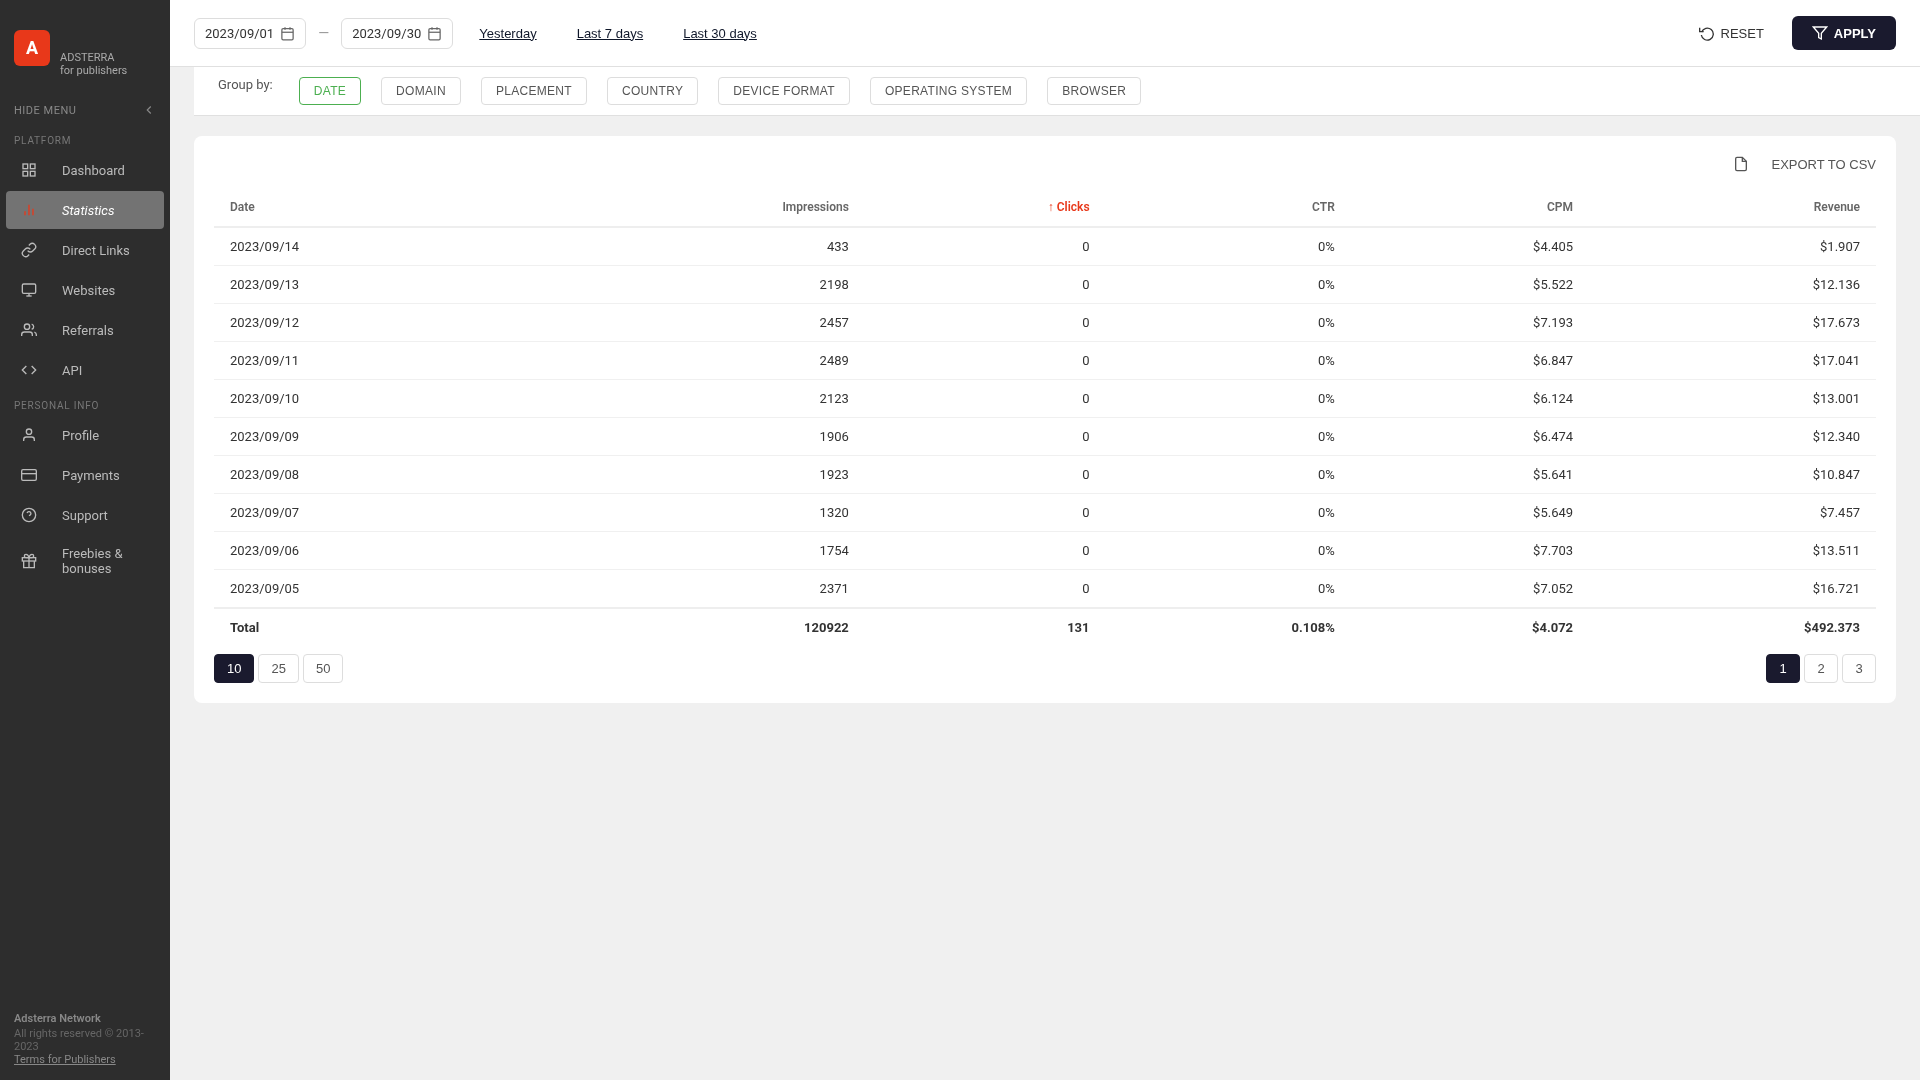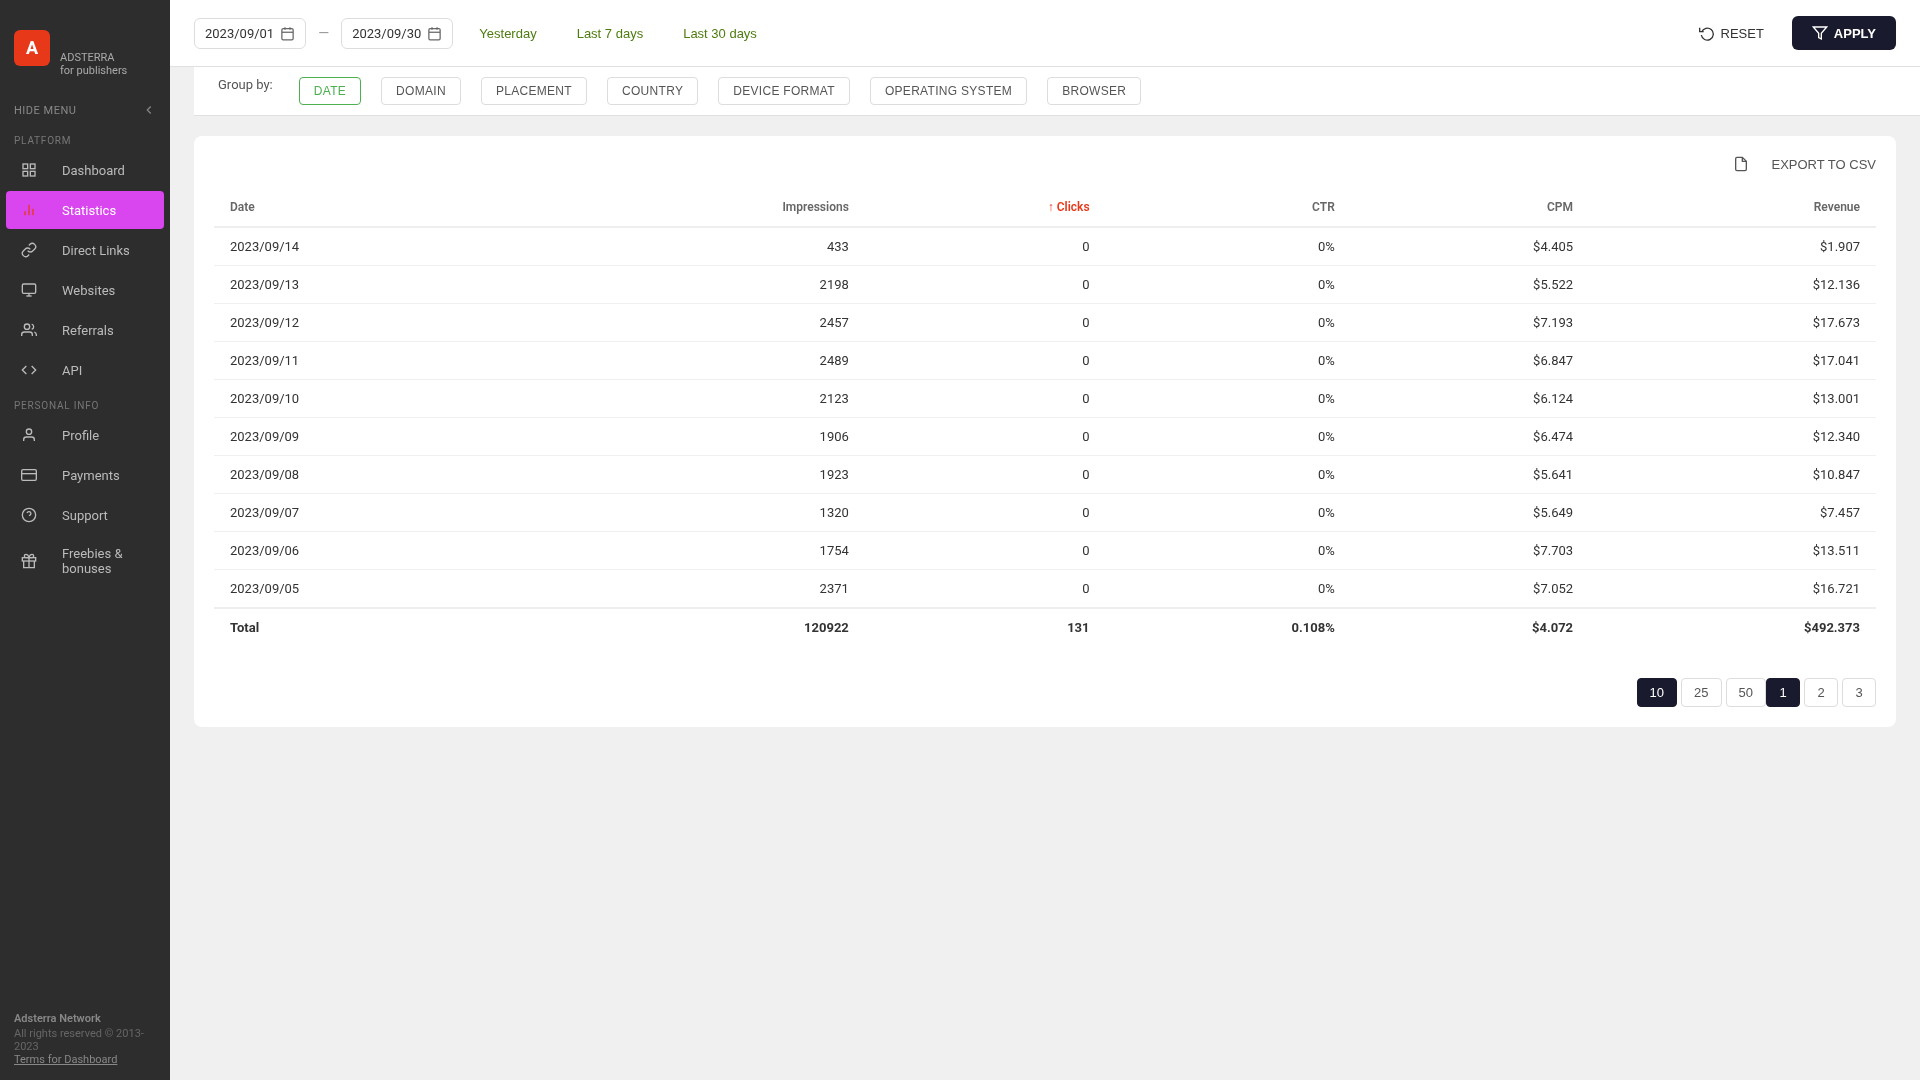--- a/index.html
+++ b/index.html
@@ -7,35 +7,35 @@
 
     
     .sidebar { width: 170px; background: #2d2d2d; color: #ccc; display: flex; flex-direction: column; height: 100vh; flex-shrink: 0; }
     .sidebar-logo { display: flex; align-items: center; gap: 10px; padding: 18px 14px; }
     .logo-icon { width: 36px; height: 36px; background: #e8381a; border-radius: 6px; display: flex; align-items: center; justify-content: center; color: white; font-weight: bold; font-size: 18px; flex-shrink: 0; }
     .logo-text { color: white; font-size: 13px; font-weight: 600; line-height: 1.2; margin-top: 33px; }
     .logo-text span { color: #aaa; font-weight: 400; font-size: 11px; display: block; }
     .sidebar-hide { display: flex; align-items: center; justify-content: space-between; padding: 8px 14px; color: #888; font-size: 11px; text-transform: uppercase; letter-spacing: 0.5px; cursor: pointer; }
     .sidebar-section-label { padding: 10px 14px 4px; font-size: 10px; text-transform: uppercase; color: #777; letter-spacing: 0.8px; }
     .sidebar-item { display: flex; align-items: center; gap: 24px; padding: 10px 14px; cursor: pointer; color: #bbb; font-size: 13px; border-radius: 4px; margin: 1px 6px; }
-    .sidebar-item.active { background: #d946ef; color: white; }
+    .sidebar-item.active { background: #737373; color: white; font-style: italic; }
     .sidebar-item.active .sidebar-icon { color: #e8381a; }
     .sidebar-icon { width: 18px; height: 18px; flex-shrink: 0; display: flex; align-items: center; justify-content: center; }
     .sidebar-footer { margin-top: auto; padding: 14px; font-size: 11px; color: #666; }
     .sidebar-footer a { color: #888; text-decoration: underline; }
     .sidebar-footer .footer-title { color: #888; font-weight: 600; margin-bottom: 2px; }
 
     
     .main { flex: 1; display: flex; flex-direction: column; overflow: hidden; background: #f0f0f0; }
 
     
     .filter-bar { background: white; padding: 16px 24px; display: flex; align-items: center; gap: 12px; border-bottom: 1px solid #e0e0e0; flex-wrap: wrap; }
     .date-input { display: flex; align-items: center; gap: 6px; border: 1px solid #ddd; border-radius: 6px; padding: 7px 10px; background: white; font-size: 13px; color: #333; }
     .date-sep { color: #999; }
-    .quick-btn { padding: 7px 14px; border: none; background: transparent; color: #4d7c0f; font-size: 13px; cursor: pointer; border-radius: 4px; }
+    .quick-btn { padding: 7px 14px; border: none; background: transparent; color: #0f172a; font-size: 13px; cursor: pointer; border-radius: 4px; text-decoration: underline; }
     .spacer { flex: 1; }
     .reset-btn { display: flex; align-items: center; gap: 6px; padding: 8px 16px; border: none; background: transparent; color: #333; font-size: 13px; cursor: pointer; font-weight: 500; }
     .apply-btn { display: flex; align-items: center; gap: 6px; padding: 9px 20px; border: none; background: #1a1a2e; color: white; font-size: 13px; font-weight: 600; border-radius: 6px; cursor: pointer; }
 
     
     .groupby-bar { background: white; padding: 10px 24px; display: flex; align-items: flex-start; gap: 20px; border-bottom: 1px solid #e0e0e0; margin-left: 24px; }
     .groupby-label { color: #555; font-size: 13px; margin-right: 6px; }
     .group-btn { padding: 6px 14px; border: 1px solid #ddd; border-radius: 4px; background: white; color: #555; font-size: 12px; font-weight: 500; cursor: pointer; text-transform: uppercase; letter-spacing: 0.3px; }
     .group-btn.active { background: white; border-color: #4caf50; color: #4caf50; }
 
@@ -48,21 +48,21 @@
     
     .data-table { width: 100%; border-collapse: collapse; font-size: 13px; }
     .data-table th { text-align: left; padding: 12px 16px; color: #666; font-weight: 600; font-size: 12px; border-bottom: 2px solid #eee; }
     .data-table th.right, .data-table td.right { text-align: right; }
     .data-table td { padding: 11px 16px; border-bottom: 1px solid #f0f0f0; color: #333; }
     .data-table tr:last-child td { border-bottom: none; }
     .data-table .total-row td { font-weight: 700; border-top: 2px solid #eee; }
     .clicks-cell { color: #e8381a; }
 
     
-    .pagination-bar { display: flex; align-items: center; justify-content: flex-end; margin-top: 32px; }
+    .pagination-bar { display: flex; align-items: center; justify-content: space-between; margin-top: 8px; }
     .page-size-btns { display: flex; gap: 4px; }
     .page-size-btn { padding: 6px 12px; border: 1px solid #ddd; background: white; border-radius: 4px; font-size: 13px; cursor: pointer; color: #555; }
     .page-size-btn.active { background: #1a1a2e; color: white; border-color: #1a1a2e; }
     .page-nav { display: flex; gap: 4px; }
     .page-btn { padding: 6px 12px; border: 1px solid #ddd; background: white; border-radius: 4px; font-size: 13px; cursor: pointer; color: #555; min-width: 34px; text-align: center; }
     .page-btn.active { background: #1a1a2e; color: white; border-color: #1a1a2e; }
 
     
     svg { display: block; }
   </style>
@@ -195,21 +195,21 @@
           <path d="M12 7H7.5a2.5 2.5 0 0 1 0-5C11 2 12 7 12 7z"></path>
           <path d="M12 7h4.5a2.5 2.5 0 0 0 0-5C13 2 12 7 12 7z"></path>
         </svg>
     </span>
     <span>Freebies &amp; bonuses</span>
   </div>
 
   <div class="sidebar-footer">
     <div class="footer-title">Adsterra Network</div>
     <div>All rights reserved © 2013-2023</div>
-    <a href="#">Terms for Dashboard</a>
+    <a href="#">Terms for Publishers</a>
   </div>
 </aside>
 
 <main class="main">
 
   <div class="filter-bar">
     <div class="date-input">
       <span>2023/09/01</span>
       <svg width="15" height="15" viewBox="0 0 24 24" fill="none" stroke="#666" stroke-width="2">
           <rect x="3" y="4" width="18" height="18" rx="2"></rect>

